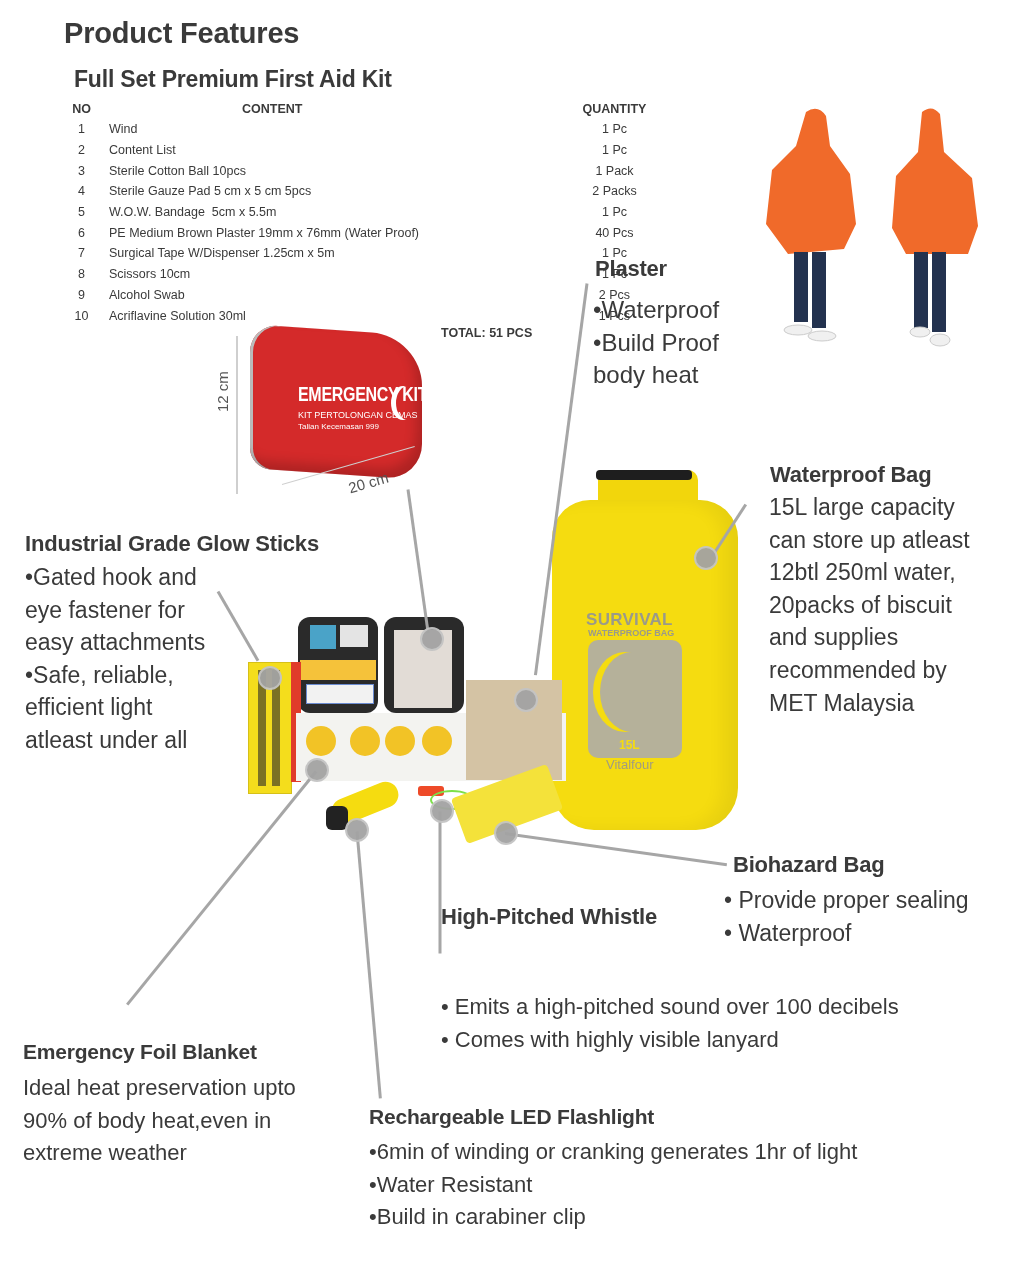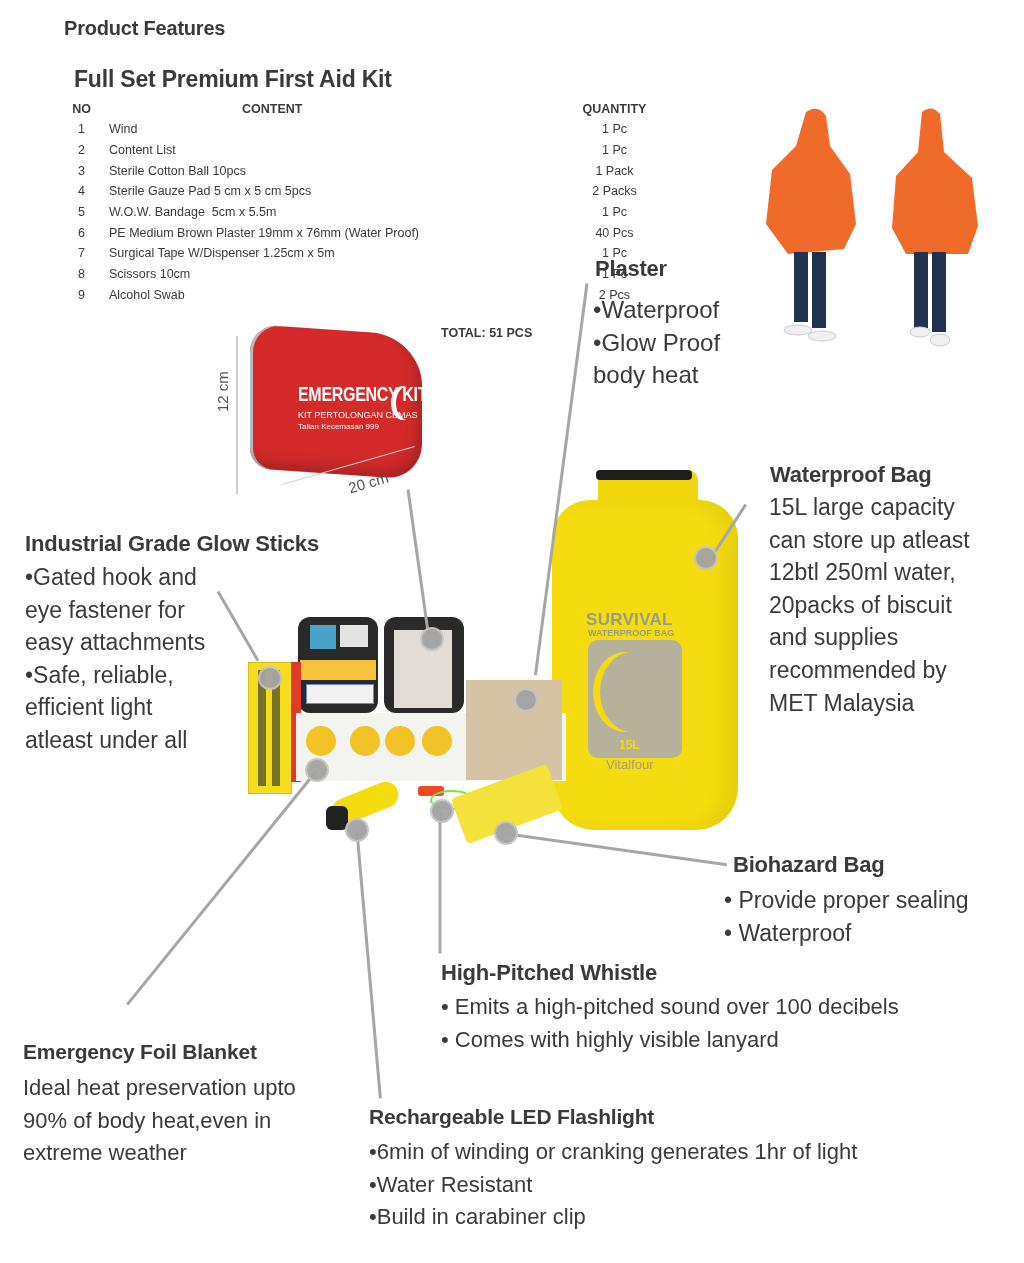--- a/index.html
+++ b/index.html
@@ -1,19 +1,19 @@
 <!DOCTYPE html>
 <html><head>
   <meta charset="utf-8">
   <style>
     html, body { margin:0; padding:0; background:#ffffff; }
     body { width:1024px; height:1263px; position:relative; overflow:hidden;
       font-family:"Liberation Sans", sans-serif; color:#3a3a3a; }
     .abs { position:absolute; }
-    .h1 { font-weight:bold; font-size:20px; color:#3a3a3a; letter-spacing:-0.2px; }
+    .h1 { font-weight:bold; font-size:29px; color:#3a3a3a; letter-spacing:-0.2px; }
     .h2 { font-weight:bold; font-size:22px; color:#3a3a3a; letter-spacing:-0.2px; }
     .body-lg { font-size:23px; line-height:32.6px; color:#3a3a3a; }
     .body-md { font-size:22px; line-height:32.5px; color:#3a3a3a; }
     .tbl { font-size:12.5px; color:#3a3a3a; border-collapse:collapse; }
     .tbl th { font-weight:bold; font-size:12.5px; padding:0; height:21px; text-align:center; }
     .tbl td { padding:0; height:20.7px; }
     .tbl .no { width:35px; text-align:center; }
     .tbl .content { width:330px; padding-left:10px; }
     .tbl .qty { width:85px; text-align:center; }
     .total { font-weight:bold; font-size:12.5px; }
@@ -74,20 +74,25 @@
       </tr>
     <tr>
         <td class="no">8</td>
         <td class="content">Scissors 10cm</td>
         <td class="qty">1 Pc</td>
       </tr>
     <tr>
         <td class="no">9</td>
         <td class="content">Alcohol Swab</td>
         <td class="qty">2 Pcs</td>
+      </tr>
+    <tr>
+        <td class="no">10</td>
+        <td class="content">Acriflavine Solution 30ml</td>
+        <td class="qty">1 Pcs</td>
       </tr>
   </tbody>
 </table>
 <div class="abs total" style="left:441px;top:326px;">TOTAL: 51 PCS</div>
 
 <div class="illus" style="left:236px;top:336px;width:2px;height:158px;background:#cfcfcf;"></div>
 <div class="abs" style="left:214px;top:412px;font-size:15px;color:#555;transform:rotate(-90deg);transform-origin:left top;white-space:nowrap;">12 cm</div>
 <div class="illus" style="left:250px;top:330px;width:172px;height:144px;background:#d42a2a;border-radius:28px 50px 36px 20px;transform:skewY(4deg);box-shadow:inset -6px -8px 12px rgba(0,0,0,0.18), inset 3px 0 0 #bdbdbd;"></div>
 <div class="abs" style="left:298px;top:386px;color:#fff;font-weight:bold;font-size:16px;letter-spacing:-0.3px;transform:scaleY(1.25);">EMERGENCY KIT</div>
 <div class="abs" style="left:298px;top:410px;color:#fff;font-size:9px;">KIT PERTOLONGAN CEMAS</div>
@@ -161,21 +166,21 @@
 <div class="dot" style="left:514px;top:688px;"></div>
 <div class="dot" style="left:258px;top:666px;"></div>
 <div class="dot" style="left:305px;top:758px;"></div>
 <div class="dot" style="left:345px;top:818px;"></div>
 <div class="dot" style="left:430px;top:799px;"></div>
 <div class="dot" style="left:494px;top:821px;"></div>
 
 <div class="abs h2" style="left:595px;top:256px;">Plaster</div>
 <div class="abs body-lg" style="left:593px;top:294px;font-size:24px;">
   <div>•Waterproof</div>
-  <div>•Glow Proof</div>
+  <div>•Build Proof</div>
   <div>body heat</div>
 </div>
 
 <div class="abs h2" style="left:770px;top:462px;">Waterproof Bag</div>
 <div class="abs body-lg" style="left:769px;top:491px;">
   <div>15L large capacity</div>
   <div>can store up atleast</div>
   <div>12btl 250ml water,</div>
   <div>20packs of biscuit</div>
   <div>and supplies</div>
@@ -192,21 +197,21 @@
   <div>efficient light</div>
   <div>atleast under all</div>
 </div>
 
 <div class="abs h2" style="left:733px;top:852px;">Biohazard Bag</div>
 <div class="abs body-md" style="left:724px;top:884px;font-size:23px;">
   <div>• Provide proper sealing</div>
   <div>• Waterproof</div>
 </div>
 
-<div class="abs h2" style="left:441px;top:960px;">High-Pitched Whistle</div>
+<div class="abs h2" style="left:441px;top:904px;">High-Pitched Whistle</div>
 <div class="abs body-md" style="left:441px;top:991px;">
   <div>• Emits a high-pitched sound over 100 decibels</div>
   <div>• Comes with highly visible lanyard</div>
 </div>
 
 <div class="abs h2" style="left:23px;top:1040px;font-size:21px;">Emergency Foil Blanket</div>
 <div class="abs body-md" style="left:23px;top:1072px;">
   <div>Ideal heat preservation upto</div>
   <div>90% of body heat,even in</div>
   <div>extreme weather</div>

